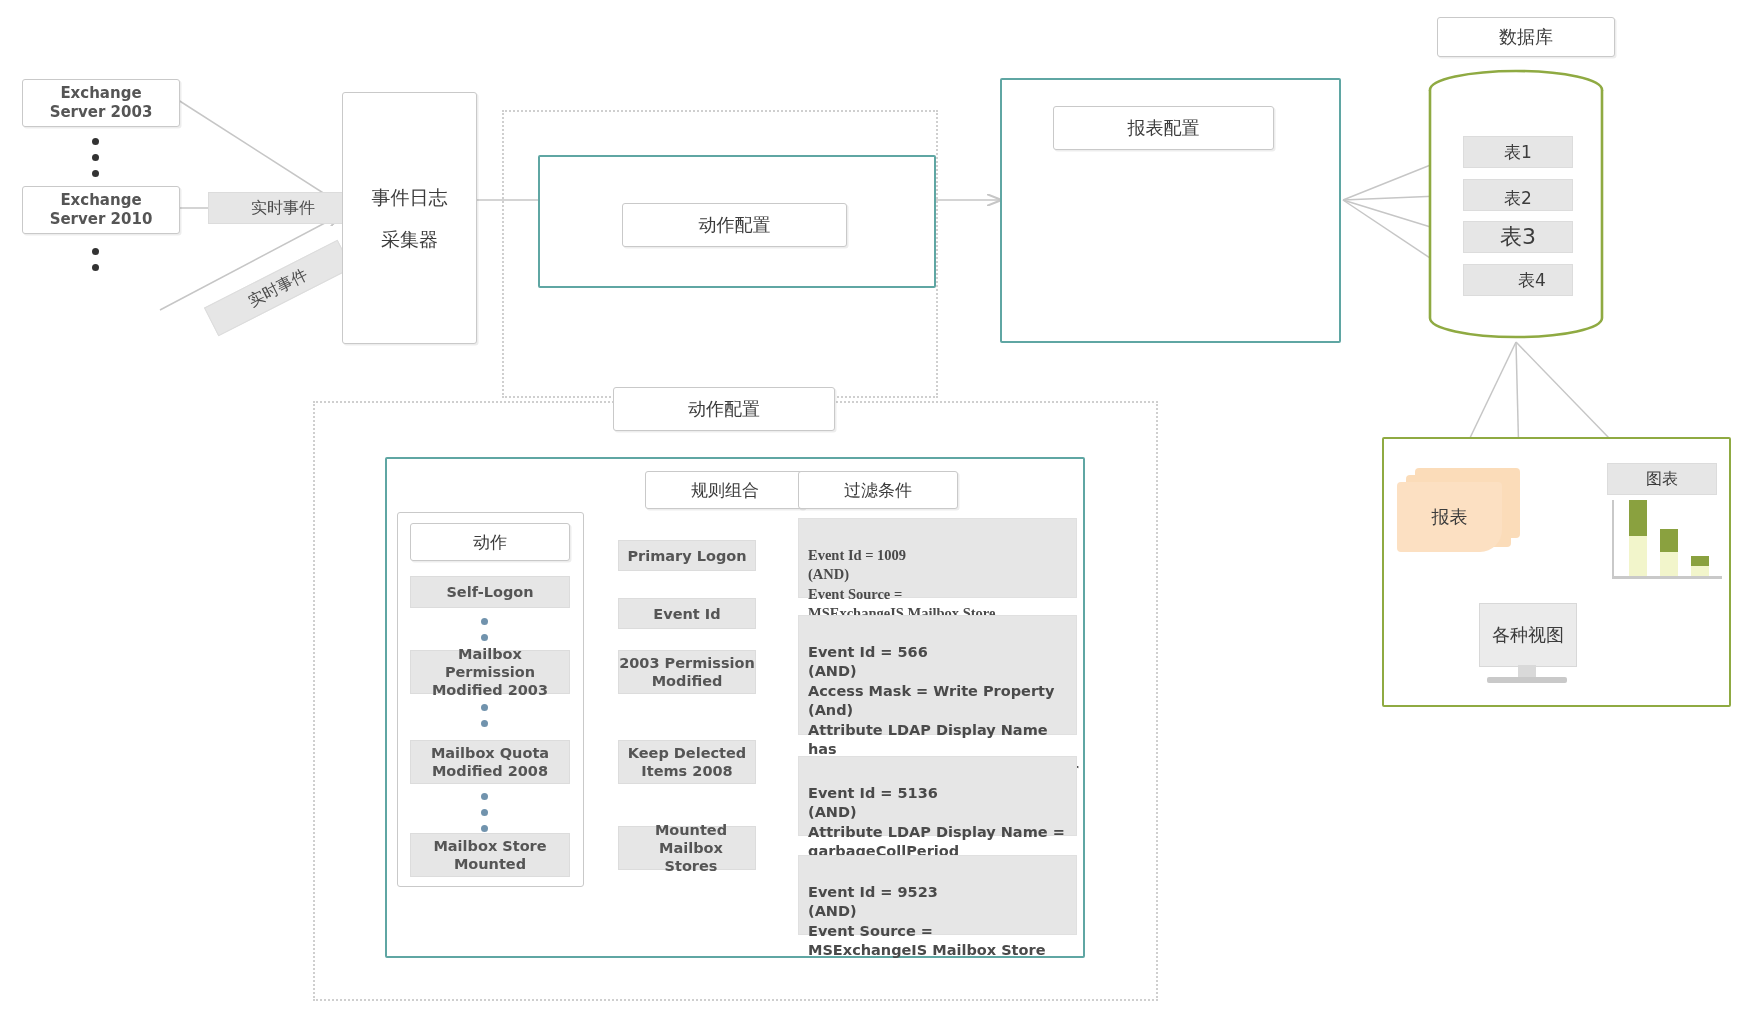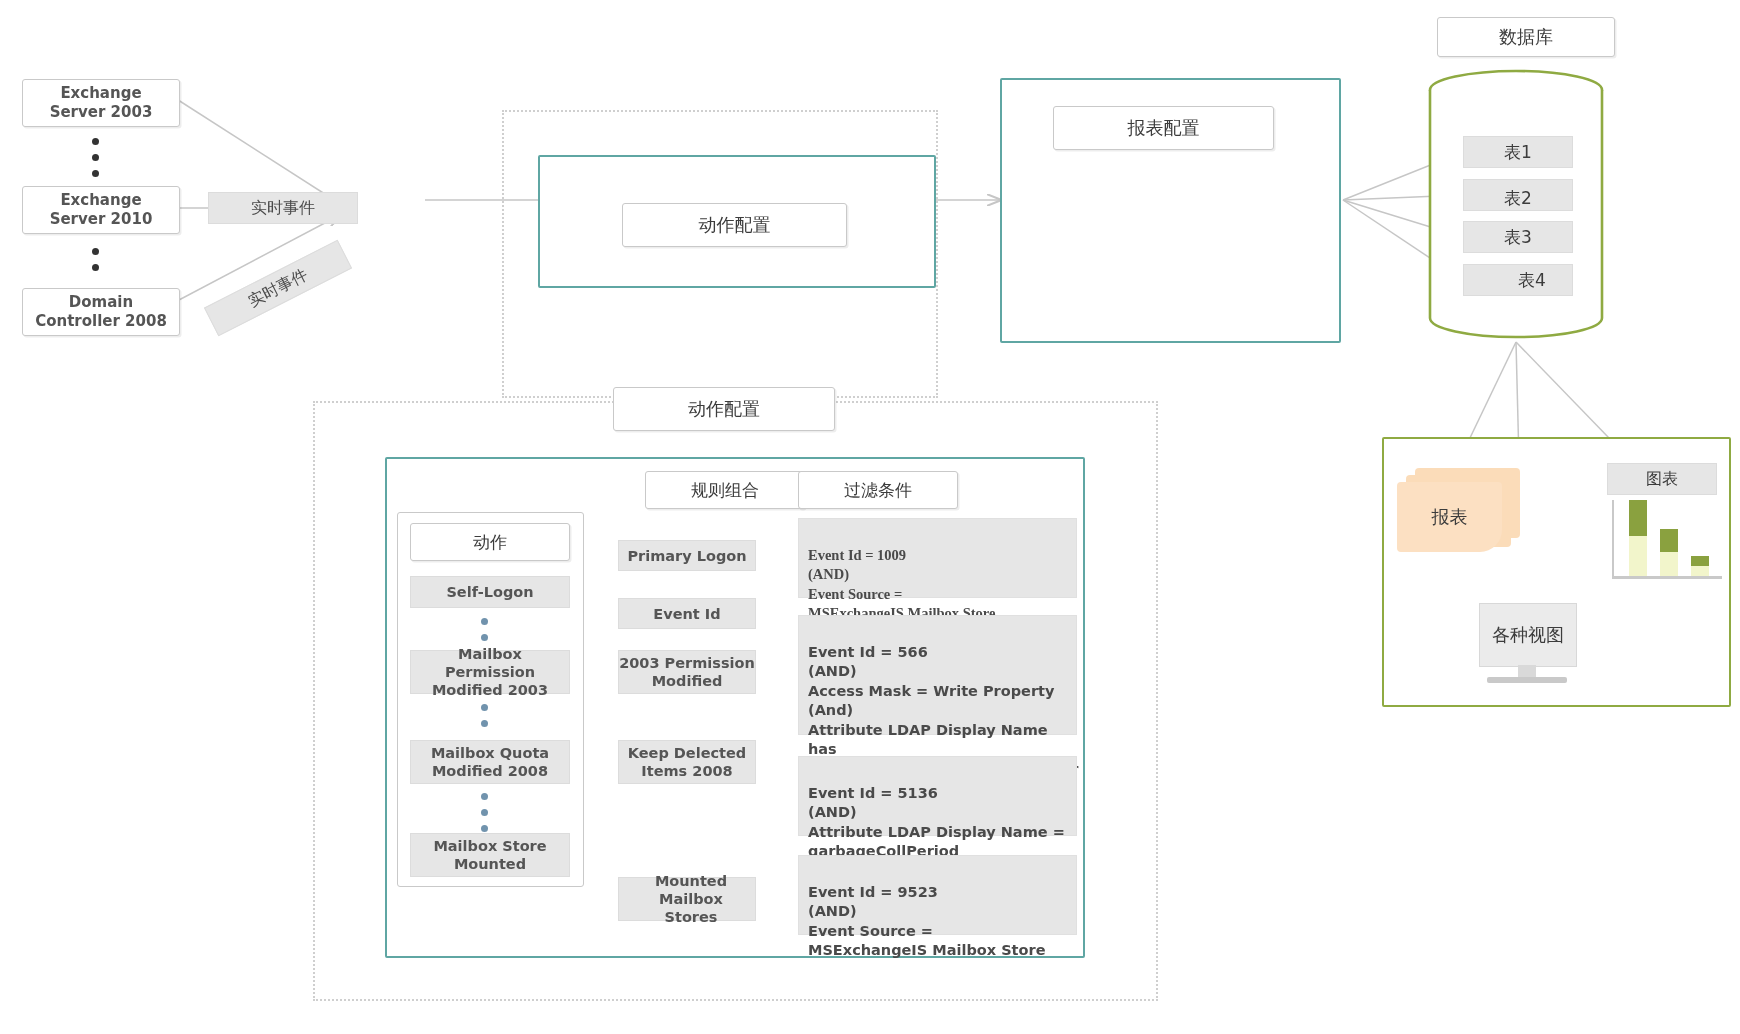--- a/index.html
+++ b/index.html
@@ -127,32 +127,32 @@
 
   <div class="box wbox en" style="left:22px;top:186px;width:158px;height:48px;font-size:15px;line-height:19px;">
     <span><span>Exchange</span><br><span>Server 2010</span></span>
   </div>
 
   <div class="vdots dot-dark" style="left:92px;top:248px;">
     <i></i>
       <i></i>
   </div>
 
-  <div class="box wbox en" style="left:22px;top:288px;width:158px;height:48px;font-size:15px;line-height:19px;">
-    <span><span>Domain</span><br><span>Controller 2008</span></span>
-  </div>
 
   <div class="skew" style="left:208px;top:192px;width:148px;height:30px;font-size:16px;">
     <span>实时事件</span>
   </div>
   <div class="skew" style="left:203px;top:272px;width:148px;height:30px;font-size:16px;
               transform:rotate(-27deg);transform-origin:center;">
     <span>实时事件</span>
   </div>
 
+  <div class="box wbox cn" style="left:342px;top:92px;width:135px;height:252px;font-size:19px;line-height:42px;">
+    <span><span>事件日志</span><br><span>采集器</span></span>
+  </div>
 
   <div class="box dotted" style="left:502px;top:110px;width:436px;height:288px;"></div>
 
   <div class="box tealbox" style="left:538px;top:155px;width:398px;height:133px;"></div>
   <div class="box wbox cn" style="left:622px;top:203px;width:225px;height:44px;font-size:18px;">
     <span>动作配置</span>
   </div>
 
   <div class="box tealbox" style="left:1000px;top:78px;width:341px;height:265px;"></div>
   <div class="box wbox cn" style="left:1053px;top:106px;width:221px;height:44px;font-size:18px;">
@@ -169,21 +169,21 @@
       <path d="M1430,90 L1430,318 A86,19 0 0 0 1602,318 L1602,90"></path>
     </g>
   </svg>
 
   <div class="box gbox cn" style="left:1463px;top:136px;width:110px;height:32px;font-size:17px;">
       <span>表1</span>
     </div>
   <div class="box gbox cn" style="left:1463px;top:179px;width:110px;height:32px;font-size:17px;align-items:flex-end;">
       <span>表2</span>
     </div>
-  <div class="box gbox cn" style="left:1463px;top:221px;width:110px;height:32px;font-size:17px;">
+  <div class="box gbox cn" style="left:1463px;top:221px;width:110px;height:32px;font-size:22px;">
       <span>表3</span>
     </div>
   <div class="box gbox cn" style="left:1463px;top:264px;width:110px;height:32px;font-size:17px;padding-left:28px;">
       <span>表4</span>
     </div>
 
   <div class="box olivebox" style="left:1382px;top:437px;width:349px;height:270px;"></div>
 
   <div class="repstack" style="left:1397px;top:468px;width:125px;height:100px;">
     <div class="repsheet" style="left:18px;top:0px;width:105px;height:70px;"></div>
@@ -285,21 +285,21 @@
     <span>Event Id</span>
   </div>
   <div class="box gbox en" style="left:618px;top:650px;width:138px;height:44px;font-size:14.5px;line-height:18px;white-space:pre-line;">
     <span>2003 Permission
 Modified</span>
   </div>
   <div class="box gbox en" style="left:618px;top:740px;width:138px;height:44px;font-size:14.5px;line-height:18px;white-space:pre-line;">
     <span>Keep Delected
 Items 2008</span>
   </div>
-  <div class="box gbox en" style="left:618px;top:877px;width:138px;height:44px;font-size:14.5px;line-height:18px;white-space:pre-line;padding-left:8px;">
+  <div class="box gbox en" style="left:618px;top:826px;width:138px;height:44px;font-size:14.5px;line-height:18px;white-space:pre-line;padding-left:8px;">
     <span>Mounted Mailbox
 Stores</span>
   </div>
 
   <div class="cond" style="left:798px;top:518px;width:279px;height:80px;font-family:Liberation Serif, serif;">
     <span>Event Id = 1009
 (AND)
 Event Source =
     MSExchangeIS Mailbox Store</span>
   </div>

